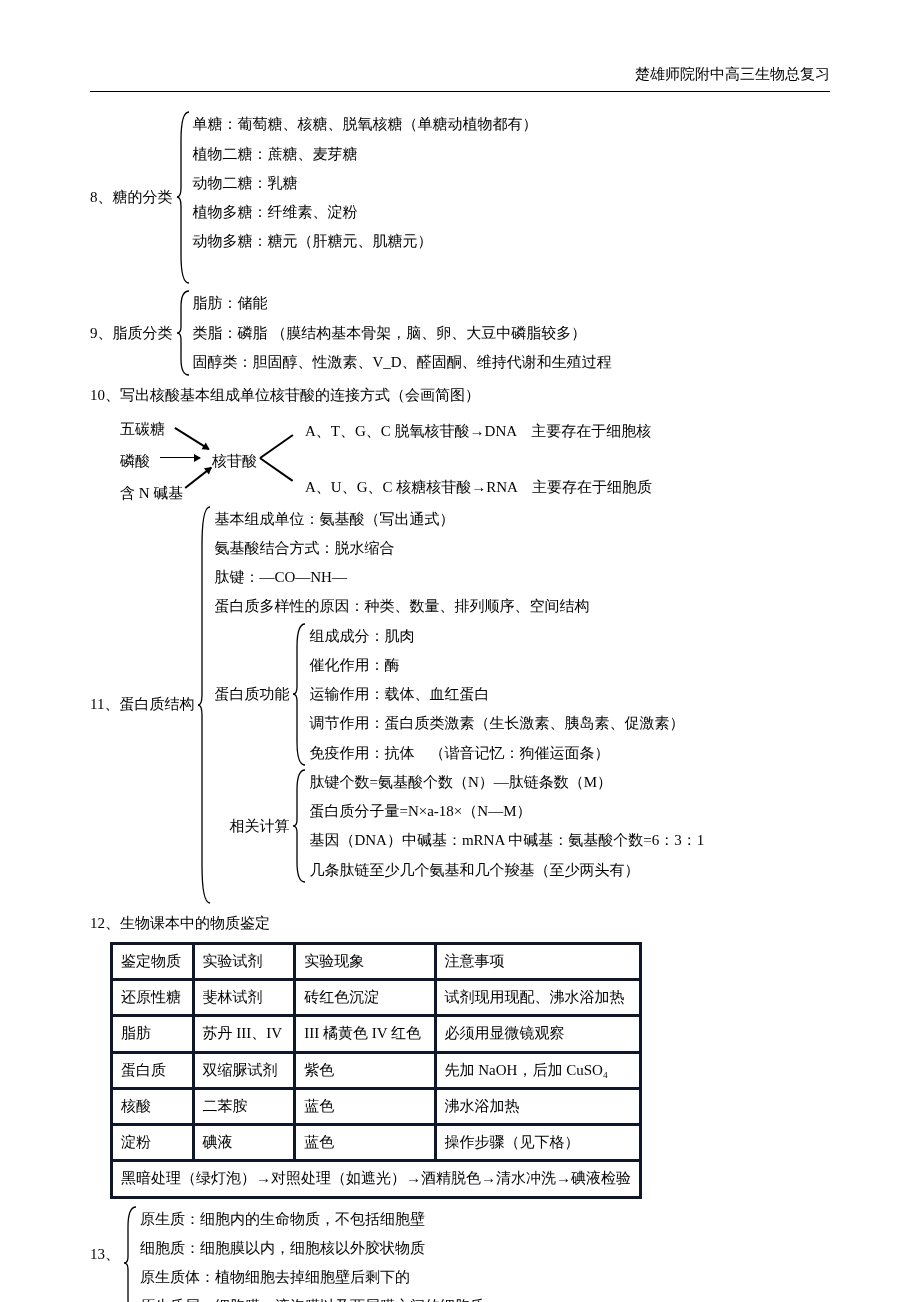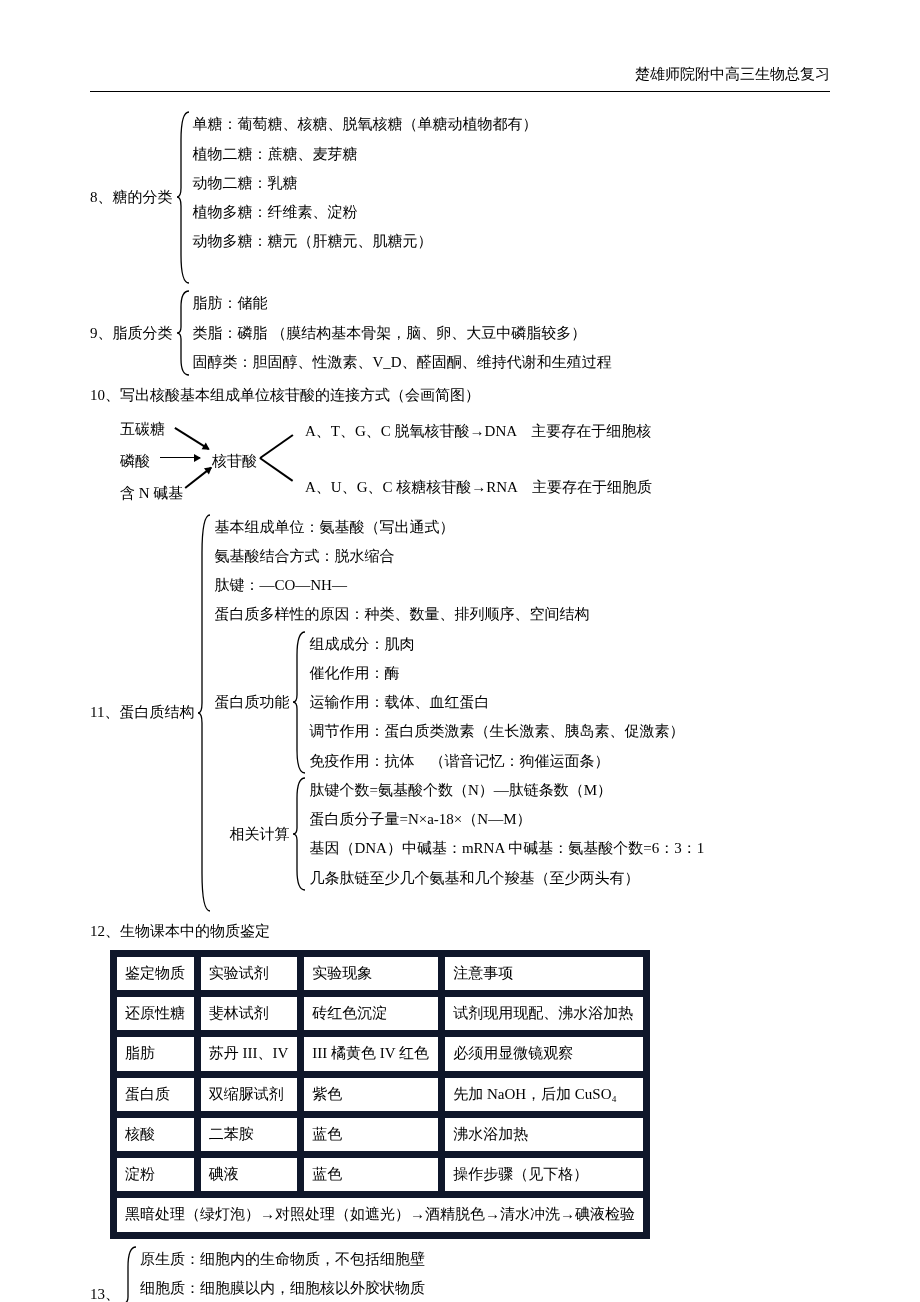--- a/index.html
+++ b/index.html
@@ -50,21 +50,21 @@
   .brace svg { display:block; }
   .content {
     display: flex;
     flex-direction: column;
     justify-content: flex-start;
   }
   .content .line { white-space: nowrap; }
   .section-line { margin: 4px 0; }
 
   
-  .nuc { position: relative; height: 90px; margin: 2px 0 8px 30px; }
+  .nuc { position: relative; height: 90px; margin: 2px 0 0 30px; }
   .nuc-item { position:absolute; white-space:nowrap; }
   .nuc-arrow {
     position:absolute; width:40px; height:1.5px; background:#000;
   }
   .nuc-arrow::after {
     content:""; position:absolute; right:-1px; top:-3px;
     border-left:7px solid #000; border-top:4px solid transparent; border-bottom:4px solid transparent;
   }
   .nuc-diag {
     position:absolute; width:40px; height:1.5px; background:#000;
@@ -79,21 +79,21 @@
     transform-origin:left center;
   }
 
   
   table {
     border-collapse: collapse;
     margin: 4px 0 6px 20px;
     font-size: 15px;
   }
   th, td {
-    border: 7px solid #0f172a;
+    border: 3px solid #0f172a;
     padding: 2px 8px;
     text-align: left;
     font-weight: normal;
     white-space: nowrap;
   }
   .table-footrow td { border-top:1px solid #000; }
 
   .pair { display:flex; align-items:center; }
 </style>
 </head>

